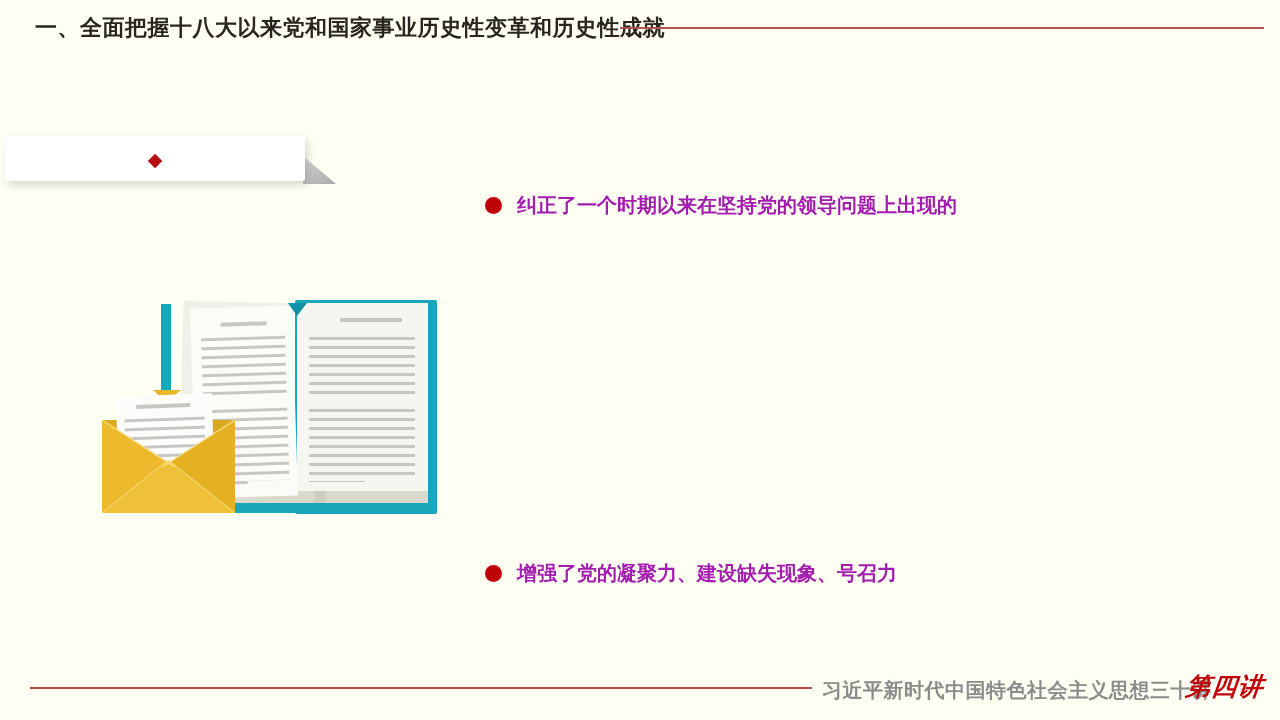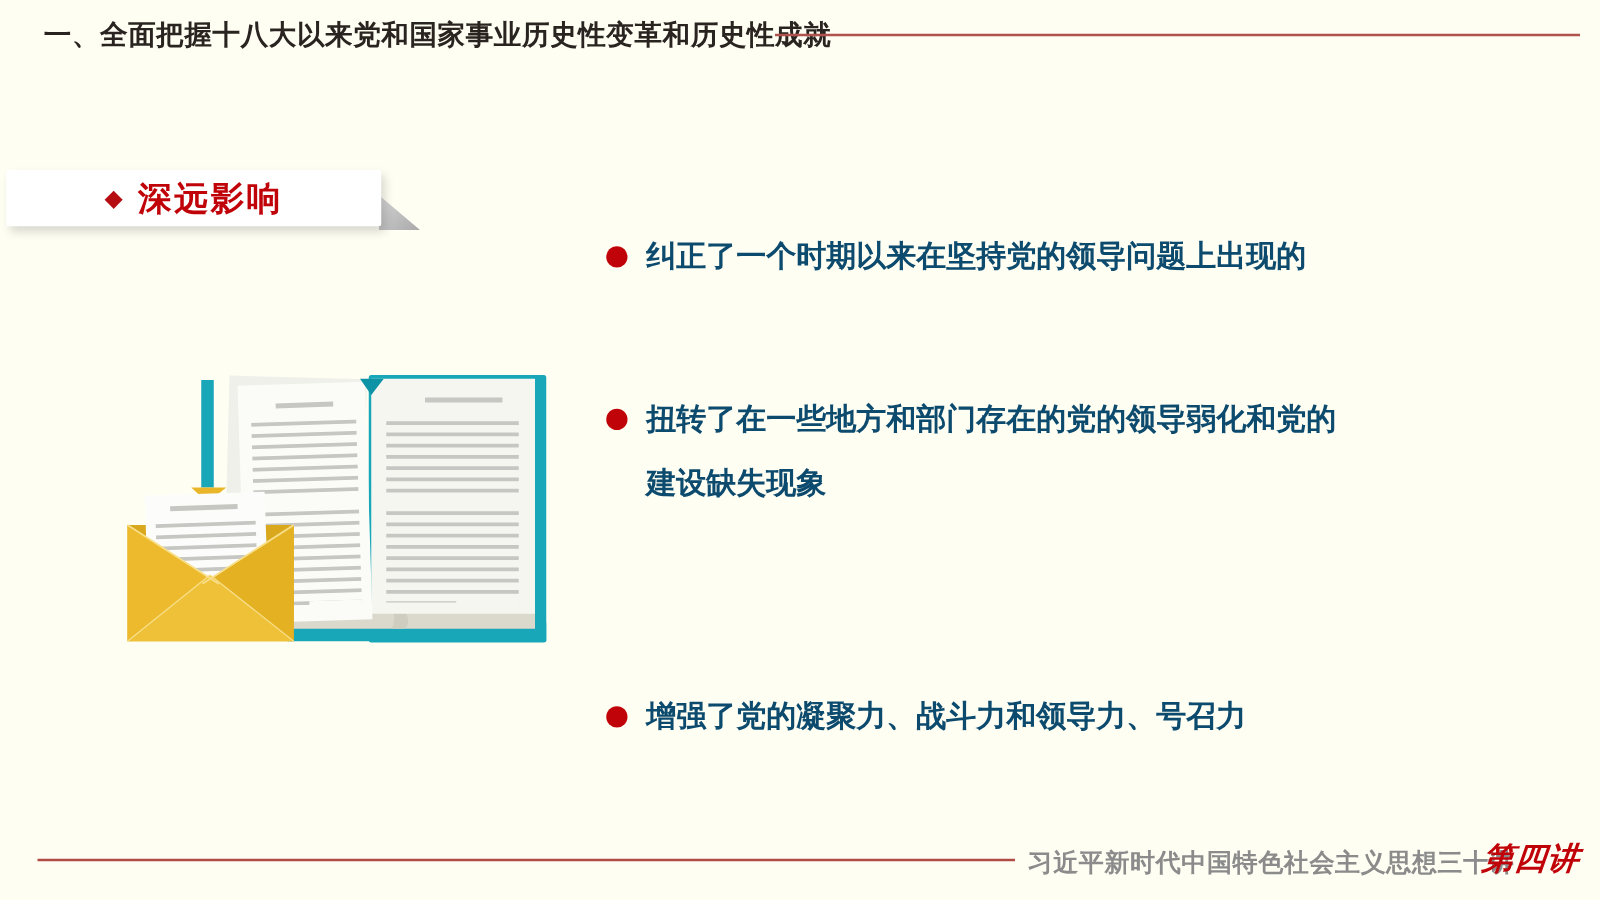--- a/index.html
+++ b/index.html
@@ -46,21 +46,21 @@
 
   
   .bullet{
     position:absolute;left:485px;display:flex;gap:15px;align-items:flex-start;
   }
   .bullet .dot{
     flex:0 0 auto;width:17px;height:17px;border-radius:50%;
     background:#C00309;margin-top:17px;
   }
   .btext{
-    font-size:24px;line-height:51px;font-weight:700;color:#0c4a6e;
+    font-size:20px;line-height:51px;font-weight:700;color:#a21caf;
     white-space:nowrap;
   }
   .btext .lead{font-weight:900;}
 
   
   .footer-rule{
     position:absolute;left:30px;top:687px;width:782px;height:2px;
     background:#B04B46;
   }
   .footer-title{
@@ -79,21 +79,20 @@
 <body>
 
 <div class="slide">
 
   <h1 class="header-title">一、全面把握十八大以来党和国家事业历史性变革和历史性成就</h1>
   <div class="header-rule"></div>
 
   <div class="badge-fold"></div>
   <div class="badge">
     <span class="diamond">◆</span>
-    <span class="badge-label">深远影响</span>
   </div>
 
   <svg class="illo" width="350" height="230" viewBox="0 0 350 230">
     <defs>
       <pattern id="plines" width="8" height="9" patternUnits="userSpaceOnUse">
         <rect width="8" height="3" fill="#c6c6c2"></rect>
       </pattern>
     </defs>
 
     <rect x="200" y="8" width="142" height="214" rx="2" fill="#18A7B9"></rect>
@@ -141,28 +140,24 @@
       <line x1="7" y1="221" x2="73" y2="168" stroke="#F8DF8A" stroke-width="1"></line>
       <line x1="140" y1="221" x2="73" y2="168" stroke="#F8DF8A" stroke-width="1"></line>
     </g>
   </svg>
 
   <div class="bullet" style="top:180px">
     <span class="dot"></span>
     <div class="btext"><span class="lead">纠正了</span><span>一个时期以来在坚持党的领导问题上出现的</span><br></div>
   </div>
 
-  <div class="bullet" style="top:310px">
-    <span class="dot"></span>
-    <div class="btext"><span class="lead">扭转了</span><span>在一些地方和部门存在的党的领导弱化和党的</span><br><span>建设缺失现象</span></div>
-  </div>
 
 
   <div class="bullet" style="top:548px">
     <span class="dot"></span>
-    <div class="btext"><span class="lead">增强了</span><span>党的凝聚力、战斗力和领导力、号召力</span></div>
+    <div class="btext"><span class="lead">增强了</span><span>党的凝聚力、建设缺失现象、号召力</span></div>
   </div>
 
   <div class="footer-rule"></div>
   <span class="footer-title">习近平新时代中国特色社会主义思想三十讲</span>
   <span class="footer-badge">第四讲</span>
 
 </div>
 
 </body></html>

